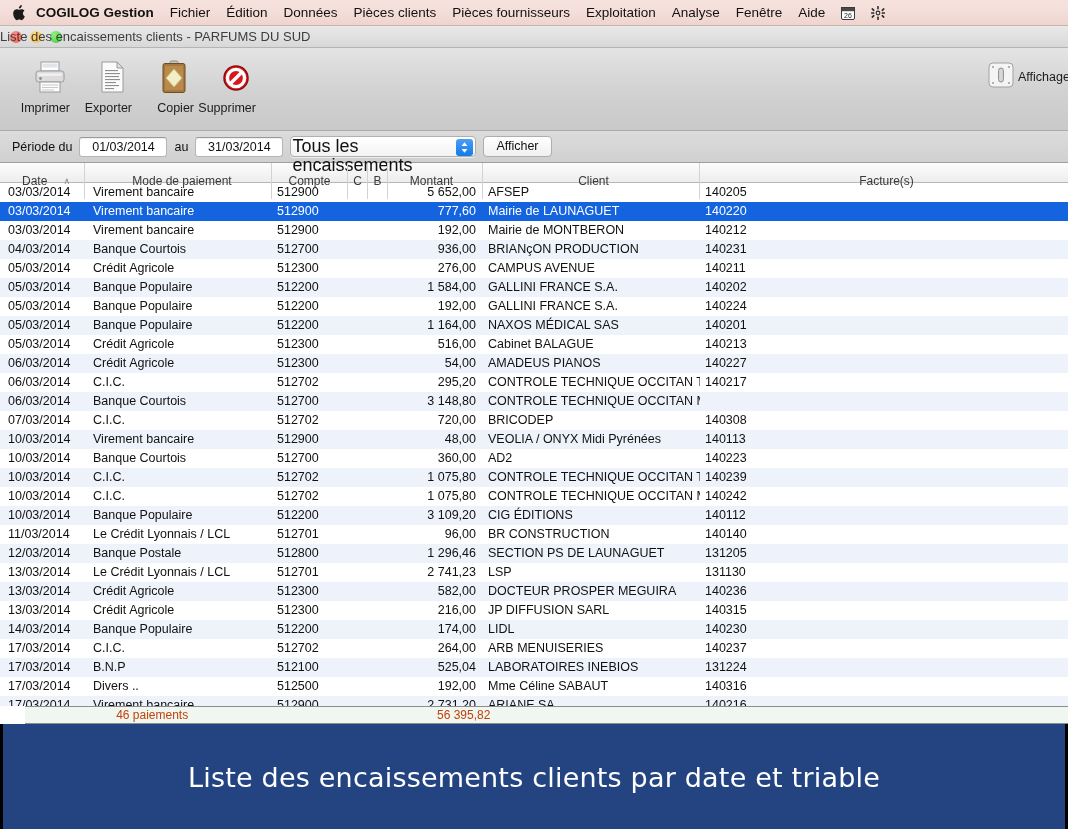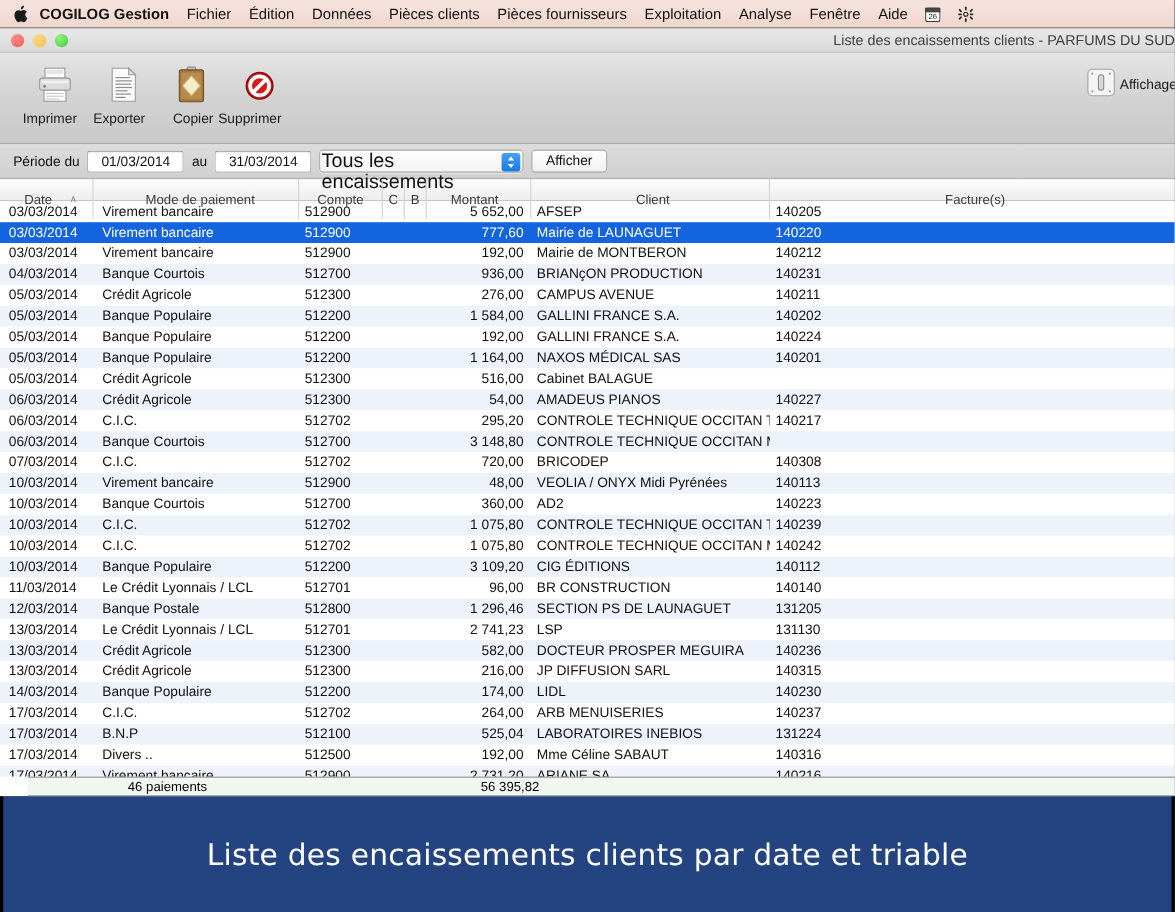--- a/index.html
+++ b/index.html
@@ -58,21 +58,21 @@
     padding-left: 10px;
     align-items: center;
   }
   .dot { width: 12px; height: 12px; border-radius: 50%; }
   .dot.red    { background: radial-gradient(circle at 35% 30%, #ff8e86, #fc5b52); }
   .dot.yellow { background: radial-gradient(circle at 35% 30%, #ffd883, #f8bd3f); }
   .dot.green  { background: radial-gradient(circle at 35% 30%, #91ef82, #3fcc36); }
   #titlebar .title {
     position: absolute;
     left: 0; right: 0;
-    text-align: right;
+    text-align: left;
     font-size: 13px;
     color: #3d3d3d;
     font-weight: 500;
     pointer-events: none;
   }
 
   
   #toolbar {
     height: 83px;
     background: linear-gradient(180deg, #e4e4e4 0%, #d3d3d3 48%, #c9c9c9 100%);
@@ -204,21 +204,21 @@
   .c-client  { width: 217px; text-align: left;  padding-left: 5px; }
   .c-facture { width: 368px; text-align: left;  padding-left: 5px; }
 
   #tfoot {
     height: 18px;
     background: #f0f7f0;
     border-top: 1px solid #8d8d8d;
     border-bottom: 1px solid #8d8d8d;
     display: flex;
     font-size: 12px;
-    color: #000000;
+    color: #c2410c;
     align-items: center;
     margin-left: 25px;
   }
   #tfoot .cell { height: 18px; line-height: 18px; }
 
   
   #banner {
     height: 109px;
     background: #234480;
     border-left: 3px solid #000;
@@ -482,20 +482,21 @@
         <div class="cell c-facture">140201</div>
       </div>
       <div class="row odd">
         <div class="cell c-date">05/03/2014</div>
         <div class="cell c-mode">Crédit Agricole</div>
         <div class="cell c-compte">512300</div>
         <div class="cell c-c"></div>
         <div class="cell c-b"></div>
         <div class="cell c-montant">516,00</div>
         <div class="cell c-client">Cabinet  BALAGUE</div>
+        <div class="cell c-facture">140213</div>
       </div>
       <div class="row even">
         <div class="cell c-date">06/03/2014</div>
         <div class="cell c-mode">Crédit Agricole</div>
         <div class="cell c-compte">512300</div>
         <div class="cell c-c"></div>
         <div class="cell c-b"></div>
         <div class="cell c-montant">54,00</div>
         <div class="cell c-client">AMADEUS PIANOS</div>
         <div class="cell c-facture">140227</div>

